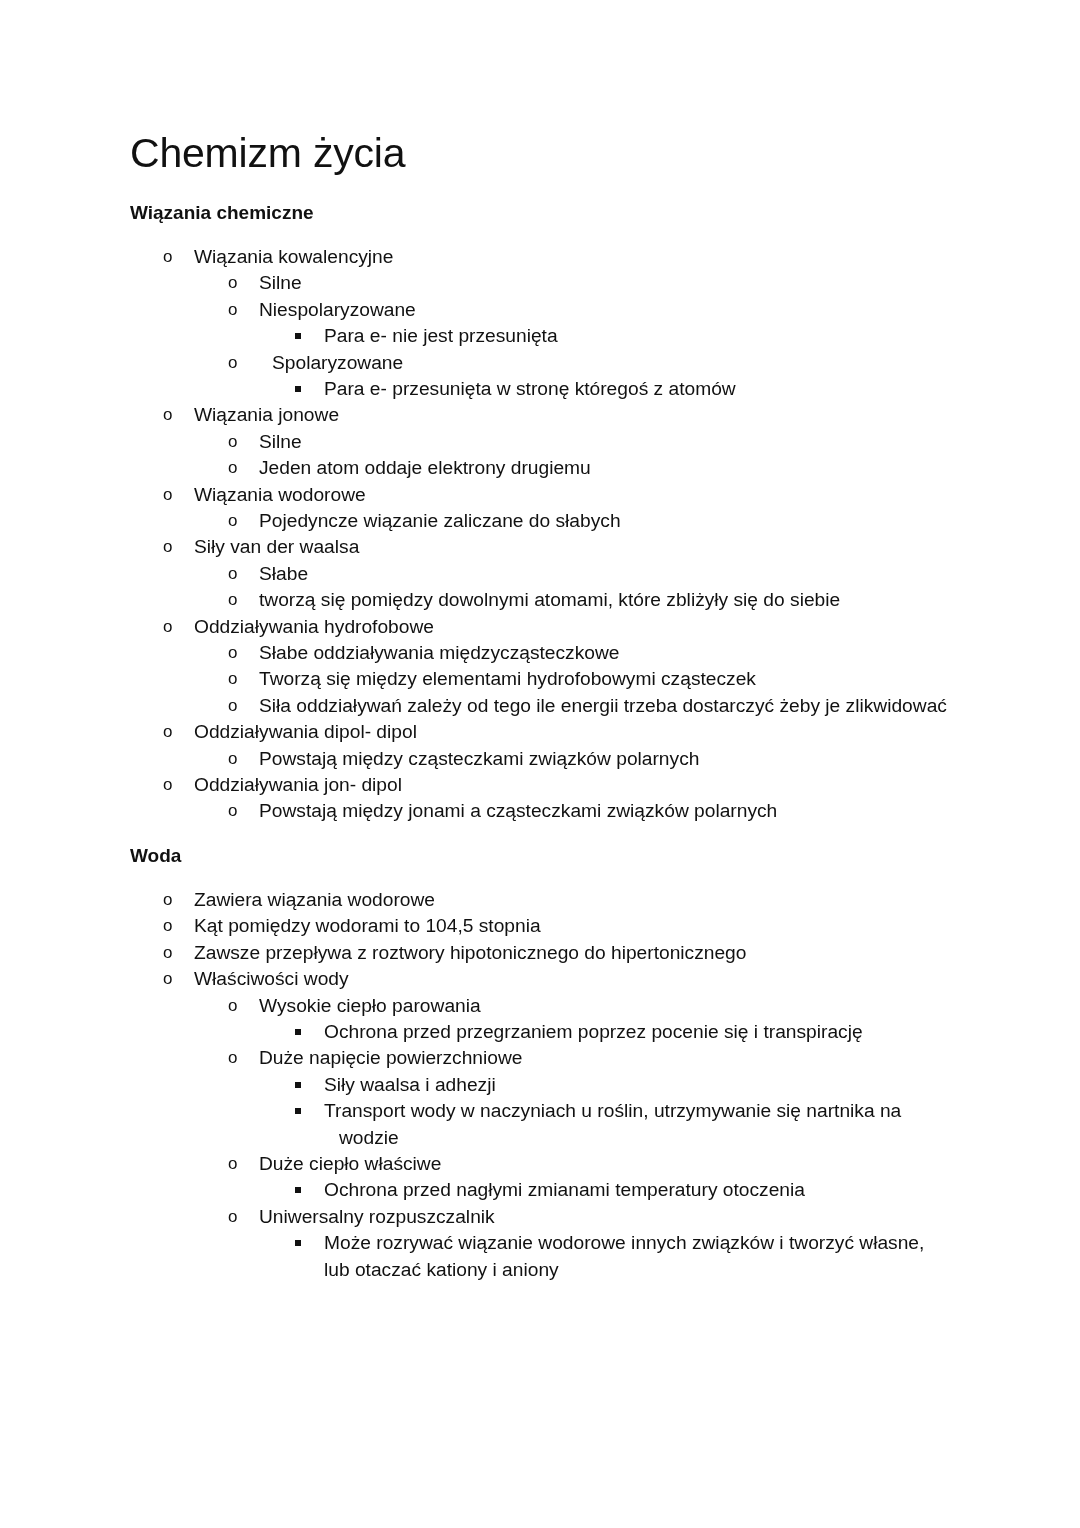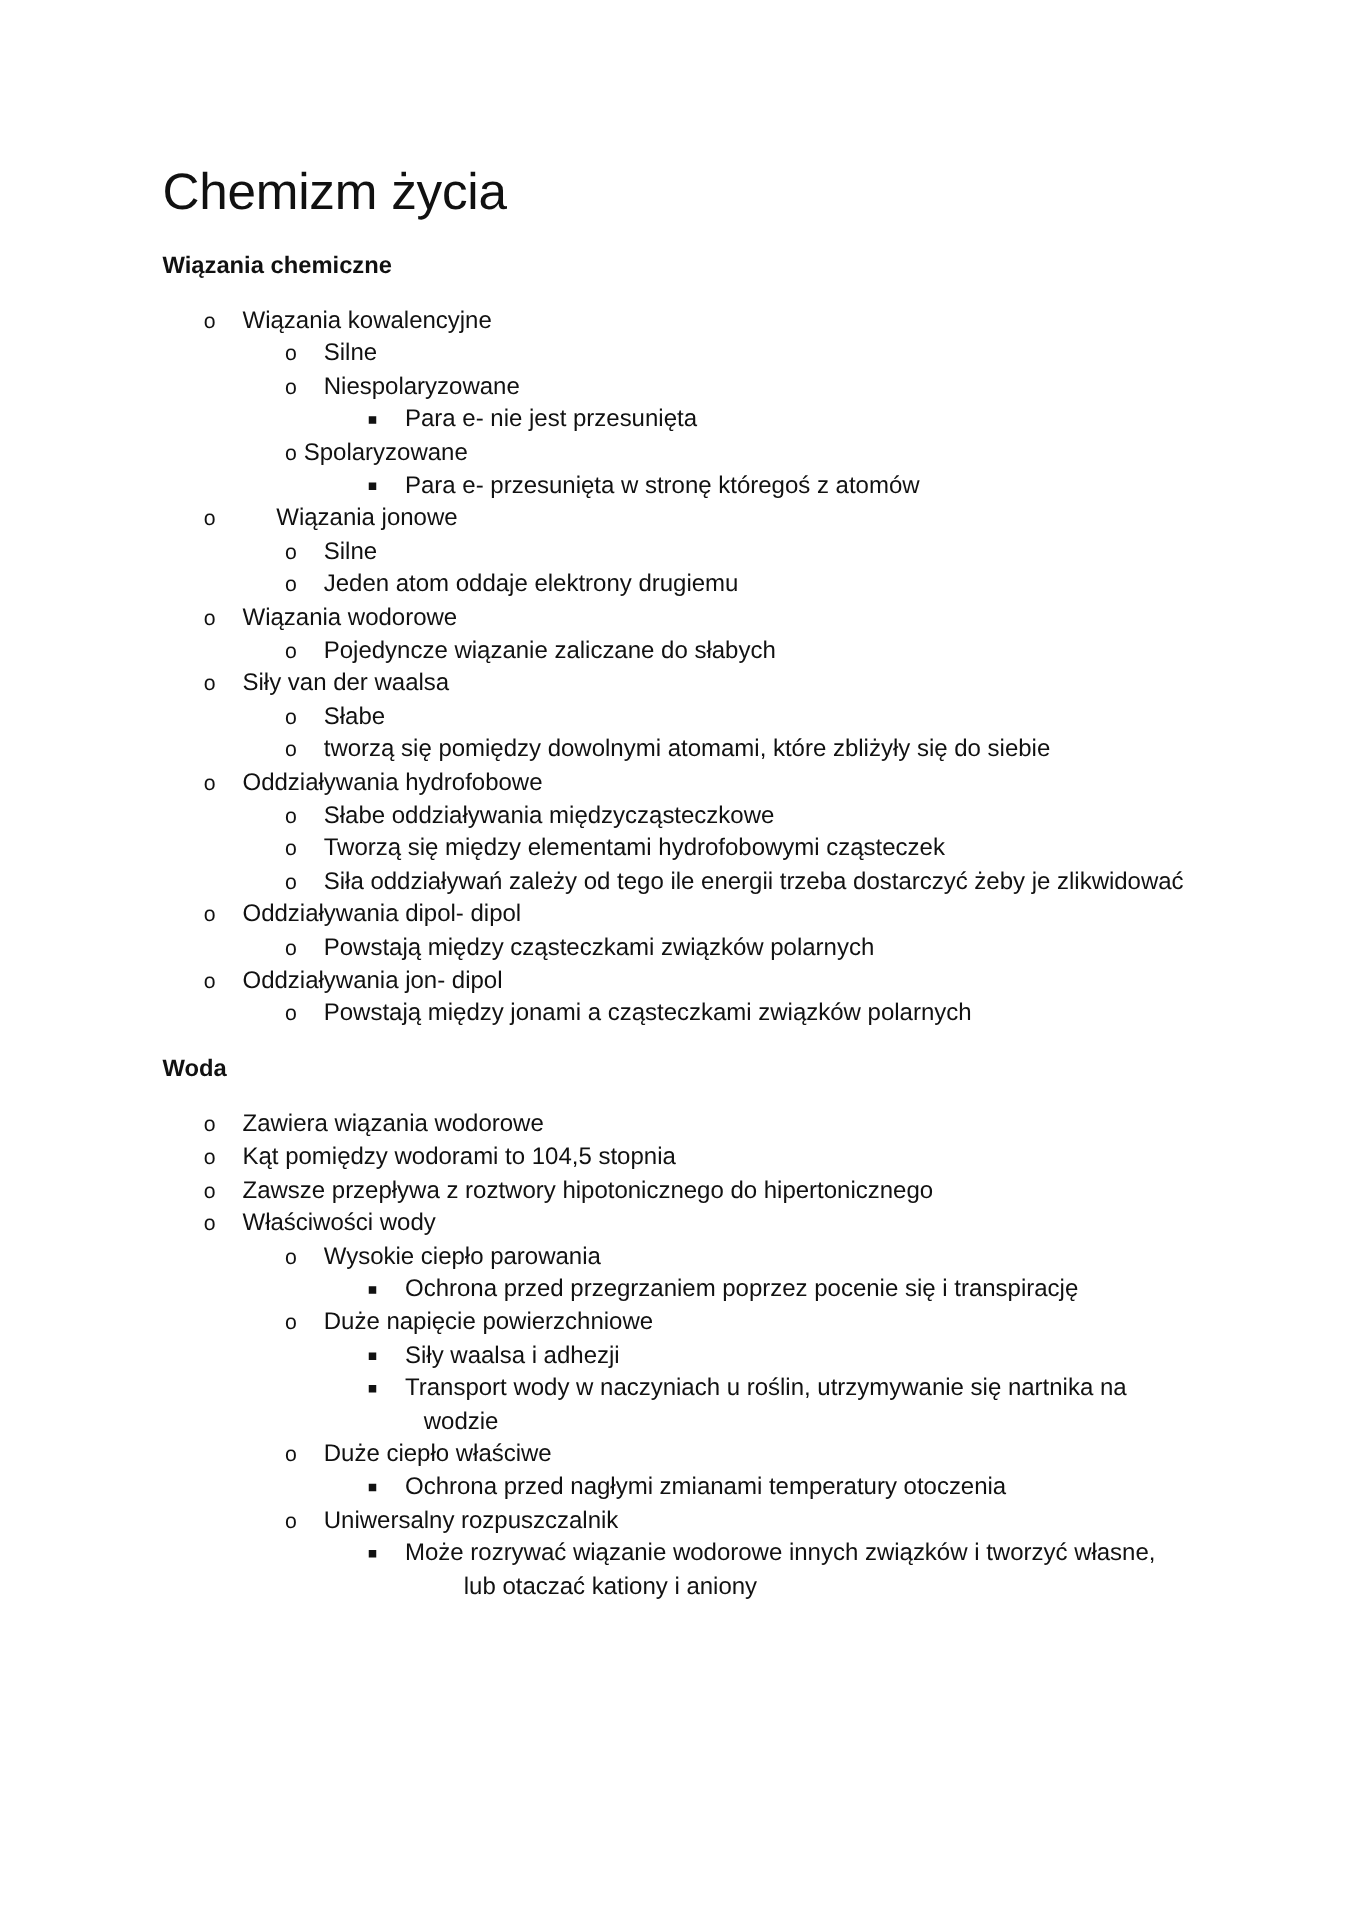--- a/index.html
+++ b/index.html
@@ -33,29 +33,29 @@
     <li class="line" style="top: 296.8px; left: 0px;">
       <span class="bullet circle" style="left: 228px;"></span>
       <span class="txt" style="left: 259px;">Niespolaryzowane</span>
     </li>
     <li class="line" style="top: 323.2px; left: 0px;">
       <span class="bullet square" style="left: 295px;"></span>
       <span class="txt" style="left: 324px;">Para e- nie jest przesunięta</span>
     </li>
     <li class="line" style="top: 349.6px; left: 0px;">
       <span class="bullet circle" style="left: 228px;"></span>
-      <span class="txt" style="left: 243px; text-align: center;">Spolaryzowane</span>
+      <span class="txt" style="left: 272px; text-align: center;">Spolaryzowane</span>
     </li>
     <li class="line" style="top: 376px; left: 0px;">
       <span class="bullet square" style="left: 295px;"></span>
       <span class="txt" style="left: 324px; text-align: right;">Para e- przesunięta w stronę któregoś z atomów</span>
     </li>
     <li class="line" style="top: 402.4px; left: 0px;">
       <span class="bullet circle" style="left: 163px;"></span>
-      <span class="txt" style="left: 194px; margin-left: 27px;">Wiązania jonowe</span>
+      <span class="txt" style="left: 194px;">Wiązania jonowe</span>
     </li>
     <li class="line" style="top: 428.8px; left: 0px;">
       <span class="bullet circle" style="left: 228px;"></span>
       <span class="txt" style="left: 259px;">Silne</span>
     </li>
     <li class="line" style="top: 455.2px; left: 0px;">
       <span class="bullet circle" style="left: 228px;"></span>
       <span class="txt" style="left: 259px;">Jeden atom oddaje elektrony drugiemu</span>
     </li>
     <li class="line" style="top: 481.6px; left: 0px;">
@@ -163,15 +163,15 @@
     </li>
     <li class="line" style="top: 1203.8px; left: 0px;">
       <span class="bullet circle" style="left: 228px;"></span>
       <span class="txt" style="left: 259px;">Uniwersalny rozpuszczalnik</span>
     </li>
     <li class="line" style="top: 1230.2px; left: 0px;">
       <span class="bullet square" style="left: 295px;"></span>
       <span class="txt" style="left: 324px;">Może rozrywać wiązanie wodorowe innych związków i tworzyć własne,</span>
     </li>
     <li class="line" style="top: 1256.6px; left: 0px;">
-      <span class="txt" style="left: 324px; margin-left: 47px;">lub otaczać kationy i aniony</span>
+      <span class="txt" style="left: 324px;">lub otaczać kationy i aniony</span>
     </li>
   </ul>
 
 </body></html>

